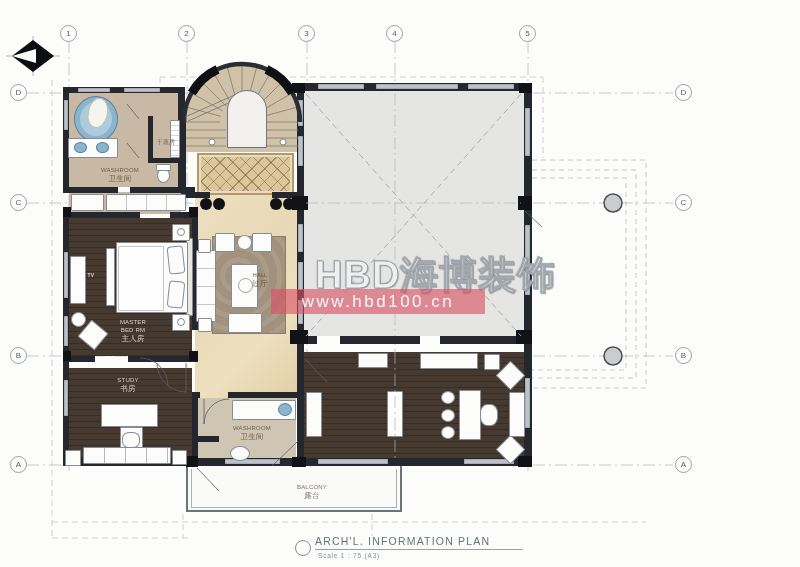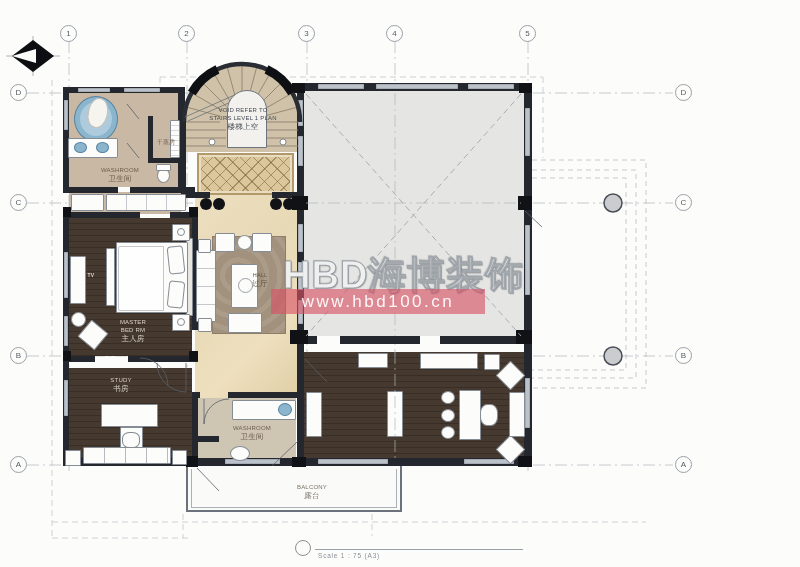--- a/index.html
+++ b/index.html
@@ -24,21 +24,21 @@
                         repeating-linear-gradient(-45deg,rgba(122,96,56,.55) 0 1px,transparent 1px 9px);}
   .bubble{position:absolute;width:15px;height:15px;border:1px solid #9aa0a8;border-radius:50%;
           font-size:8px;color:#565b63;display:flex;align-items:center;justify-content:center;background:#fcfcfb;z-index:6;}
   .lab{position:absolute;text-align:center;font-size:6px;line-height:1.35;color:#474c55;z-index:5;letter-spacing:.2px;}
   .lab .cn{font-size:7.5px;}
   .c-light{color:#d8d1c4;}
   .c-tan{color:#5f5545;text-align:center;}
   .c-bath{color:#6b5e4e;}
   .wm-brand{position:absolute;z-index:8;font-size:38px;font-weight:bold;letter-spacing:1px;
             color:rgba(252,252,252,.88);-webkit-text-stroke:1px rgba(138,144,151,.75);
-            text-shadow:1px 1px 1px rgba(110,116,124,.55),-1px -1px 1px rgba(110,116,124,.35);}
+            text-shadow:1px 1px 1px rgba(110,116,124,.55),-1px -1px 1px rgba(110,116,124,.35);margin-left:32px;}
   .wm-bar{position:absolute;z-index:8;background:rgba(217,80,100,.62);display:flex;align-items:center;justify-content:center;
           color:rgba(255,255,255,.92);font-size:17px;letter-spacing:2.5px;}
   .title-text{position:absolute;z-index:5;font-size:10.5px;letter-spacing:1.2px;color:#6b727c;}
   .scale-text{position:absolute;z-index:5;font-size:6.5px;letter-spacing:.8px;color:#8a9097;}
   .circle-o{position:absolute;z-index:5;width:14px;height:14px;border:1px solid #8a9097;border-radius:50%;background:transparent;}
   .uline{position:absolute;z-index:5;background:#9aa0a8;height:1px;}
   svg{position:absolute;left:0;top:0;}
   .z1{z-index:1}.z2{z-index:2}.z3{z-index:3}.z4{z-index:4}
 </style>
 </head>
@@ -236,53 +236,49 @@
   <div class="bubble" style="left:10px;top:194px">C</div>
   <div class="bubble" style="left:10px;top:347px">B</div>
   <div class="bubble" style="left:10px;top:456px">A</div>
   <div class="bubble" style="left:675px;top:84px">D</div>
   <div class="bubble" style="left:675px;top:194px">C</div>
   <div class="bubble" style="left:675px;top:347px">B</div>
   <div class="bubble" style="left:675px;top:456px">A</div>
 
   <div class="abs z4" style="left:227px;top:90px;width:40px;height:58px;background:#f2f1ee;border:1.5px solid #6e747d;border-radius:20px 20px 0 0;box-sizing:border-box"></div>
 
-  <div class="lab" style="left:203px;top:106px;width:80px">
-    <div>VOID REFER TO</div>
-    <div>STAIRS LEVEL 1 PLAN</div>
-    <div class="cn">楼梯上空</div>
-  </div>
   <div class="lab c-bath" style="left:94px;top:166px;width:52px">
     <div>WASHROOM</div>
     <div class="cn">卫生间</div>
   </div>
   <div class="lab c-bath cn" style="left:150px;top:138px;width:32px">干蒸房</div>
   <div class="lab c-light" style="left:108px;top:318px;width:50px">
     <div>MASTER</div>
     <div>BED RM</div>
     <div class="cn">主人房</div>
   </div>
   <div class="lab c-light" style="left:84px;top:272px;width:14px;font-weight:bold;font-size:5px">TV</div>
   <div class="lab c-tan" style="left:240px;top:272px;width:40px;font-size:5.5px">
     <div>HALL</div>
     <div class="cn">过厅</div>
   </div>
-  <div class="lab c-light" style="left:96px;top:376px;width:50px">
+  <div class="lab c-light" style="left:103px;top:376px;width:50px">
     <div>STUDY</div>
     <div class="cn">书房</div>
   </div>
   <div class="lab c-bath" style="left:226px;top:424px;width:52px">
     <div>WASHROOM</div>
     <div class="cn">卫生间</div>
   </div>
   <div class="lab" style="left:284px;top:483px;width:56px;color:#7b7265">
     <div>BALCONY</div>
     <div class="cn">露台</div>
   </div>
 
   <div class="wm-brand" style="left:283px;top:250px">HBD海博装饰</div>
   <div class="wm-bar" style="left:271px;top:289px;width:214px;height:25px">www.hbd100.cn</div>
 
   <div class="circle-o" style="left:295px;top:540px"></div>
+  <div class="title-text" style="left:315px;top:535px">ARCH'L. INFORMATION PLAN</div>
   <div class="uline" style="left:315px;top:549px;width:208px"></div>
   <div class="scale-text" style="left:318px;top:552px">Scale 1 : 75 (A3)</div>
 
 </div>
 
 </body></html>

